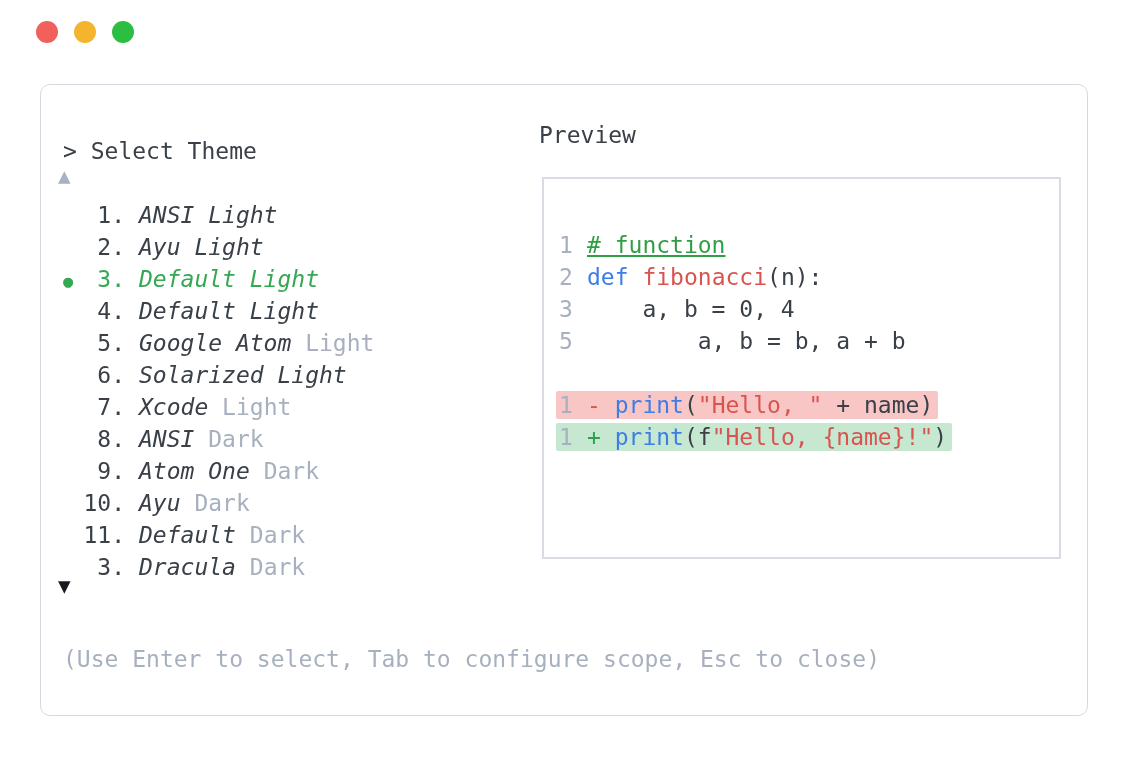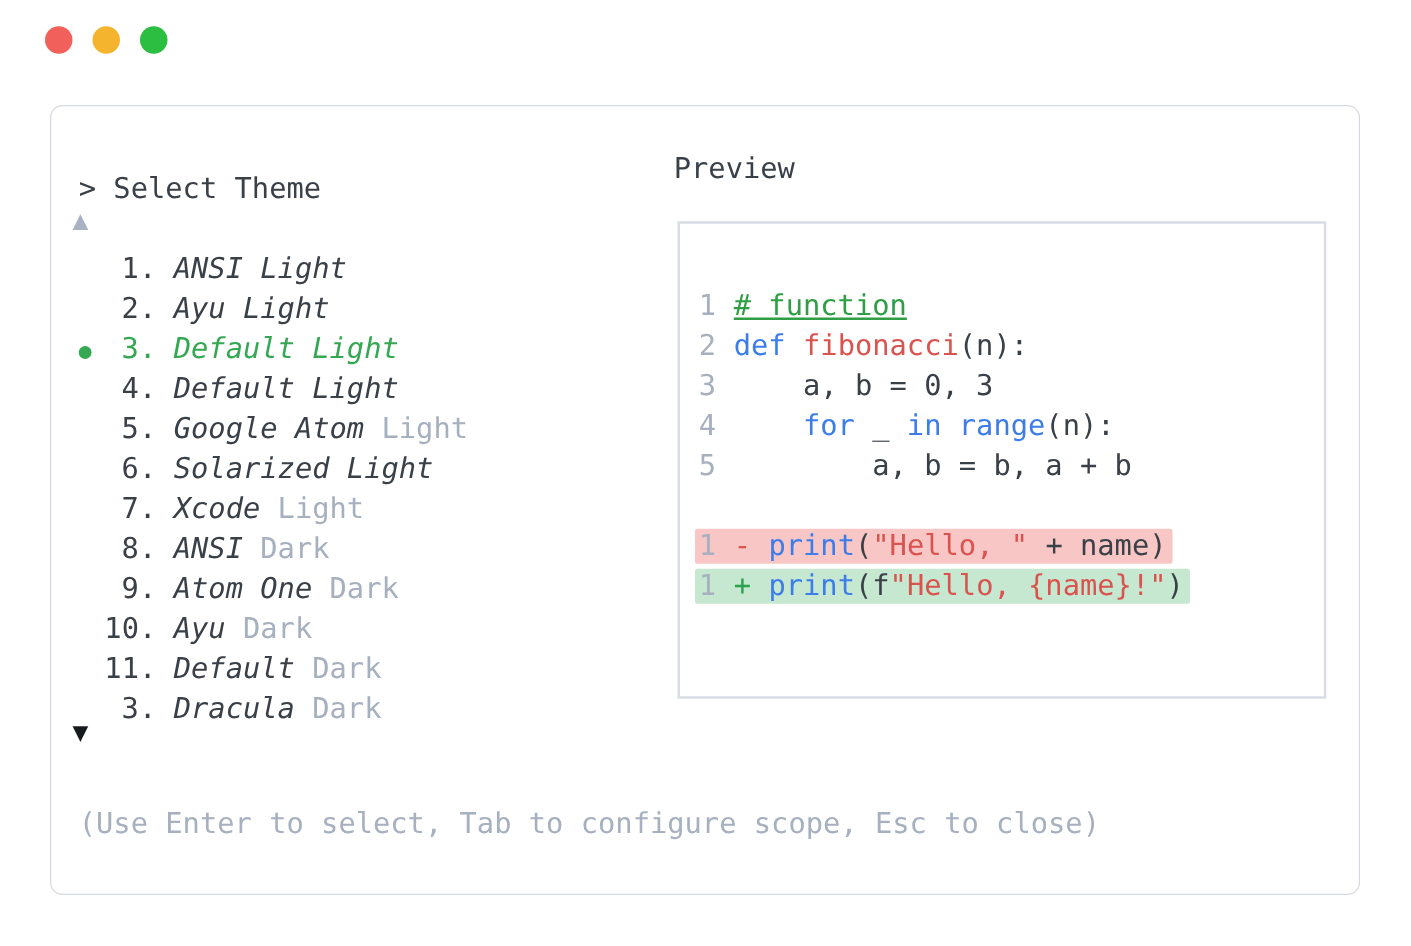--- a/index.html
+++ b/index.html
@@ -94,22 +94,21 @@
     <div class="scroll-down">▼</div>
 
     <div class="hint">(Use Enter to select, Tab to configure scope, Esc to close)</div>
 
     <div class="preview-title">Preview</div>
 
     <div class="preview-box">
       <div class="code-area">
           <div class="code-line"><span class="ln">1</span><span class="c-comment"># function</span></div>
           <div class="code-line"><span class="ln">2</span><span class="c-kw">def</span><span class="c-plain"> </span><span class="c-fn">fibonacci</span><span class="c-plain">(n):</span></div>
-          <div class="code-line"><span class="ln">3</span><span class="c-plain">    a, b = 0, 3</span></div>
-          <div class="code-line"><span class="ln">4</span><span class="c-plain">    </span><span class="c-kw">for</span><span class="c-plain"> _ </span><span class="c-kw">in</span><span class="c-plain"> </span><span class="c-kw">range</span><span class="c-plain">(n):</span></div>
+          <div class="code-line"><span class="ln">3</span><span class="c-plain">    a, b = 0, 4</span></div>
           <div class="code-line"><span class="ln">5</span><span class="c-plain">        a, b = b, a + b</span></div>
           <div class="code-line"><span class="ln"></span></div>
           <div class="code-line"><span class="hl removed"><span class="ln">1</span><span class="c-minus">-</span><span class="c-plain"> </span><span class="c-kw">print</span><span class="c-plain">(</span><span class="c-str">"Hello, "</span><span class="c-plain"> + name)</span></span></div>
           <div class="code-line"><span class="hl added"><span class="ln">1</span><span class="c-plus">+</span><span class="c-plain"> </span><span class="c-kw">print</span><span class="c-plain">(f</span><span class="c-str">"Hello, {name}!"</span><span class="c-plain">)</span></span></div>
         </div>
     </div>
 
   </div>
 </div>
 

